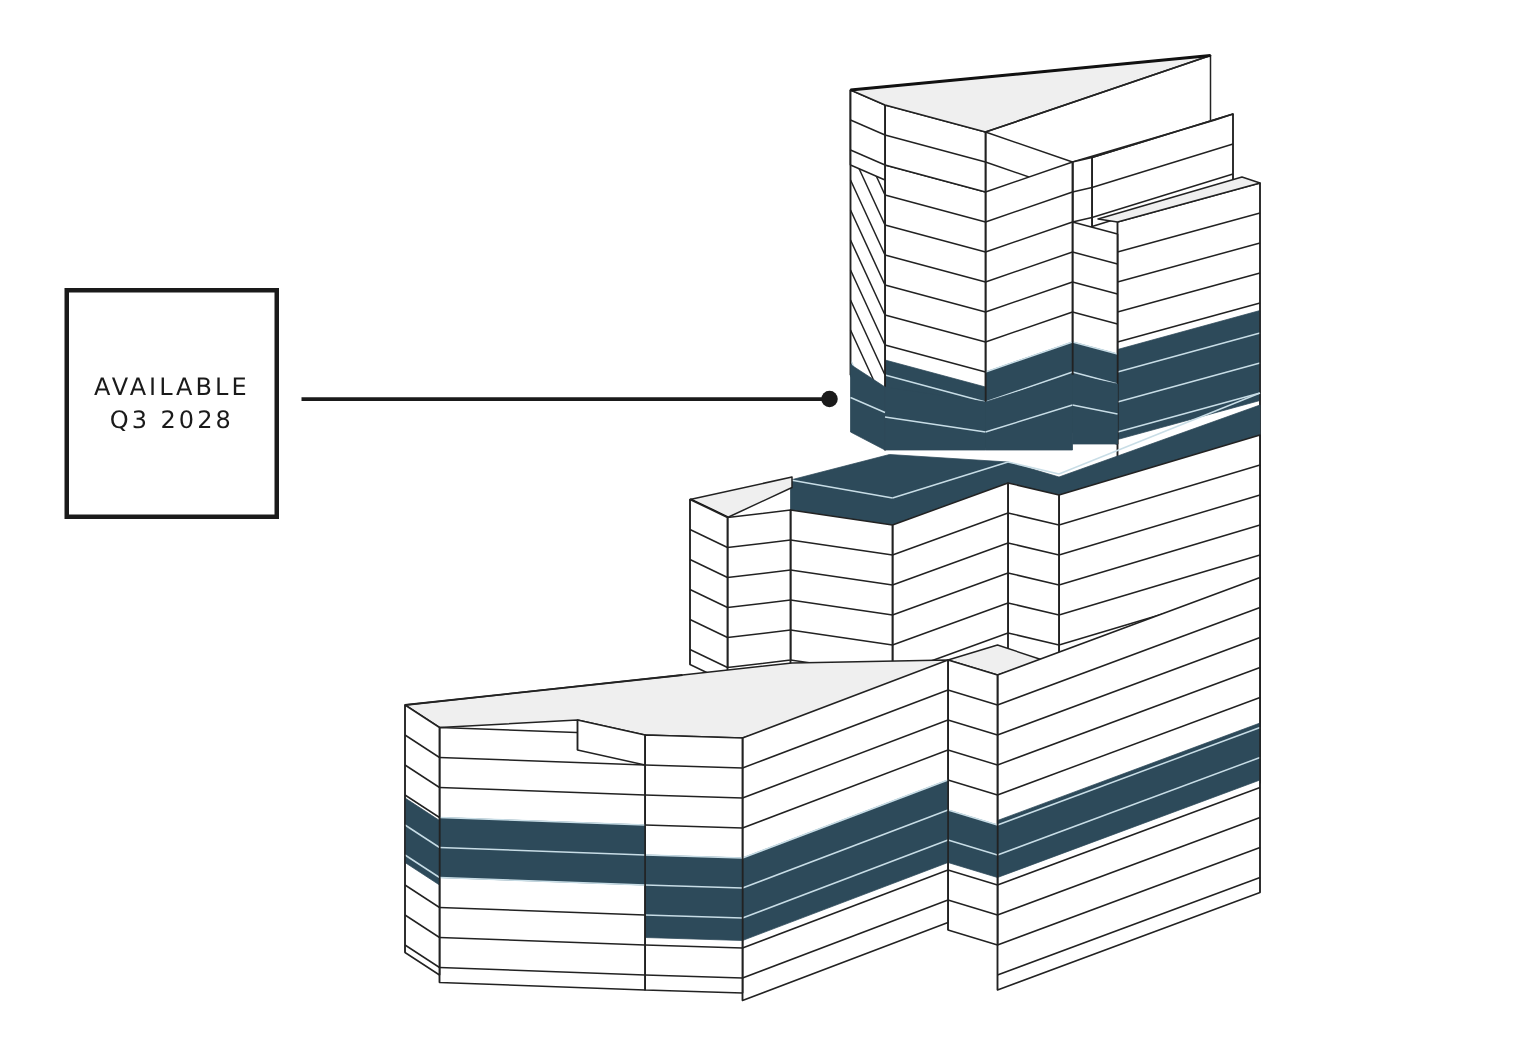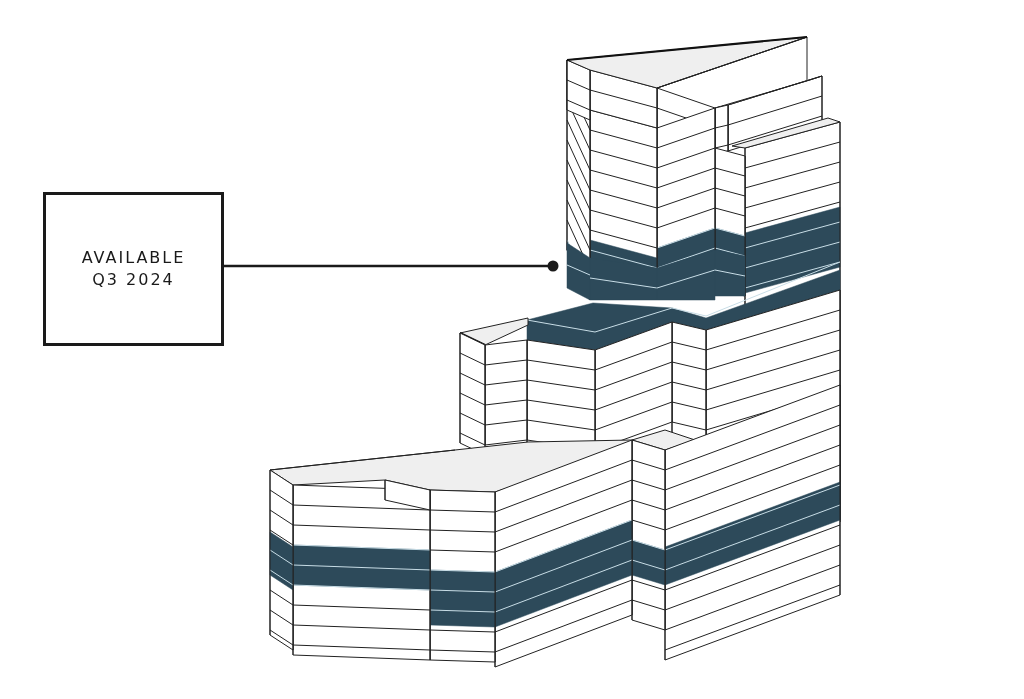--- a/index.html
+++ b/index.html
@@ -1,19 +1,19 @@
 <!DOCTYPE html>
 <html><head>
   <meta charset="utf-8">
   <style>
     html, body { margin: 0; padding: 0; background: #ffffff; }
     body { width: 1024px; height: 699px; position: relative; overflow: hidden; font-family: "DejaVu Sans", sans-serif; }
     #stage { position: absolute; left: 0; top: 0; width: 1024px; height: 699px; }
     .label-box {
-      position: absolute; left: 43px; top: 192px; width: 181px; height: 154px;
+      position: absolute; left: 43px; top: 192px; width: 143px; height: 154px;
       border: 3px solid #1a1a1a; box-sizing: border-box; background: #fff;
       display: flex; flex-direction: column; align-items: center; justify-content: center;
     }
     .label-line {
       font-family: "DejaVu Sans", sans-serif; font-size: 16px; letter-spacing: 2px;
       color: #1a1a1a; line-height: 22px; font-weight: normal;
     }
   </style>
 </head>
 <body>
@@ -271,14 +271,14 @@
       <line x1="270" y1="470" x2="455" y2="450" stroke="#222" stroke-width="1.2"></line>
     </g>
   <g id="leader">
     <line x1="201" y1="266" x2="553" y2="266" stroke="#1a1a1a" stroke-width="2.5"></line>
     <circle cx="553" cy="266" r="5.5" fill="#1a1a1a"></circle>
   </g>
 </svg>
 
 <div class="label-box">
   <div class="label-line">AVAILABLE</div>
-  <div class="label-line">Q3 2024</div>
+  <div class="label-line">Q3 2028</div>
 </div>
 
 </body></html>

